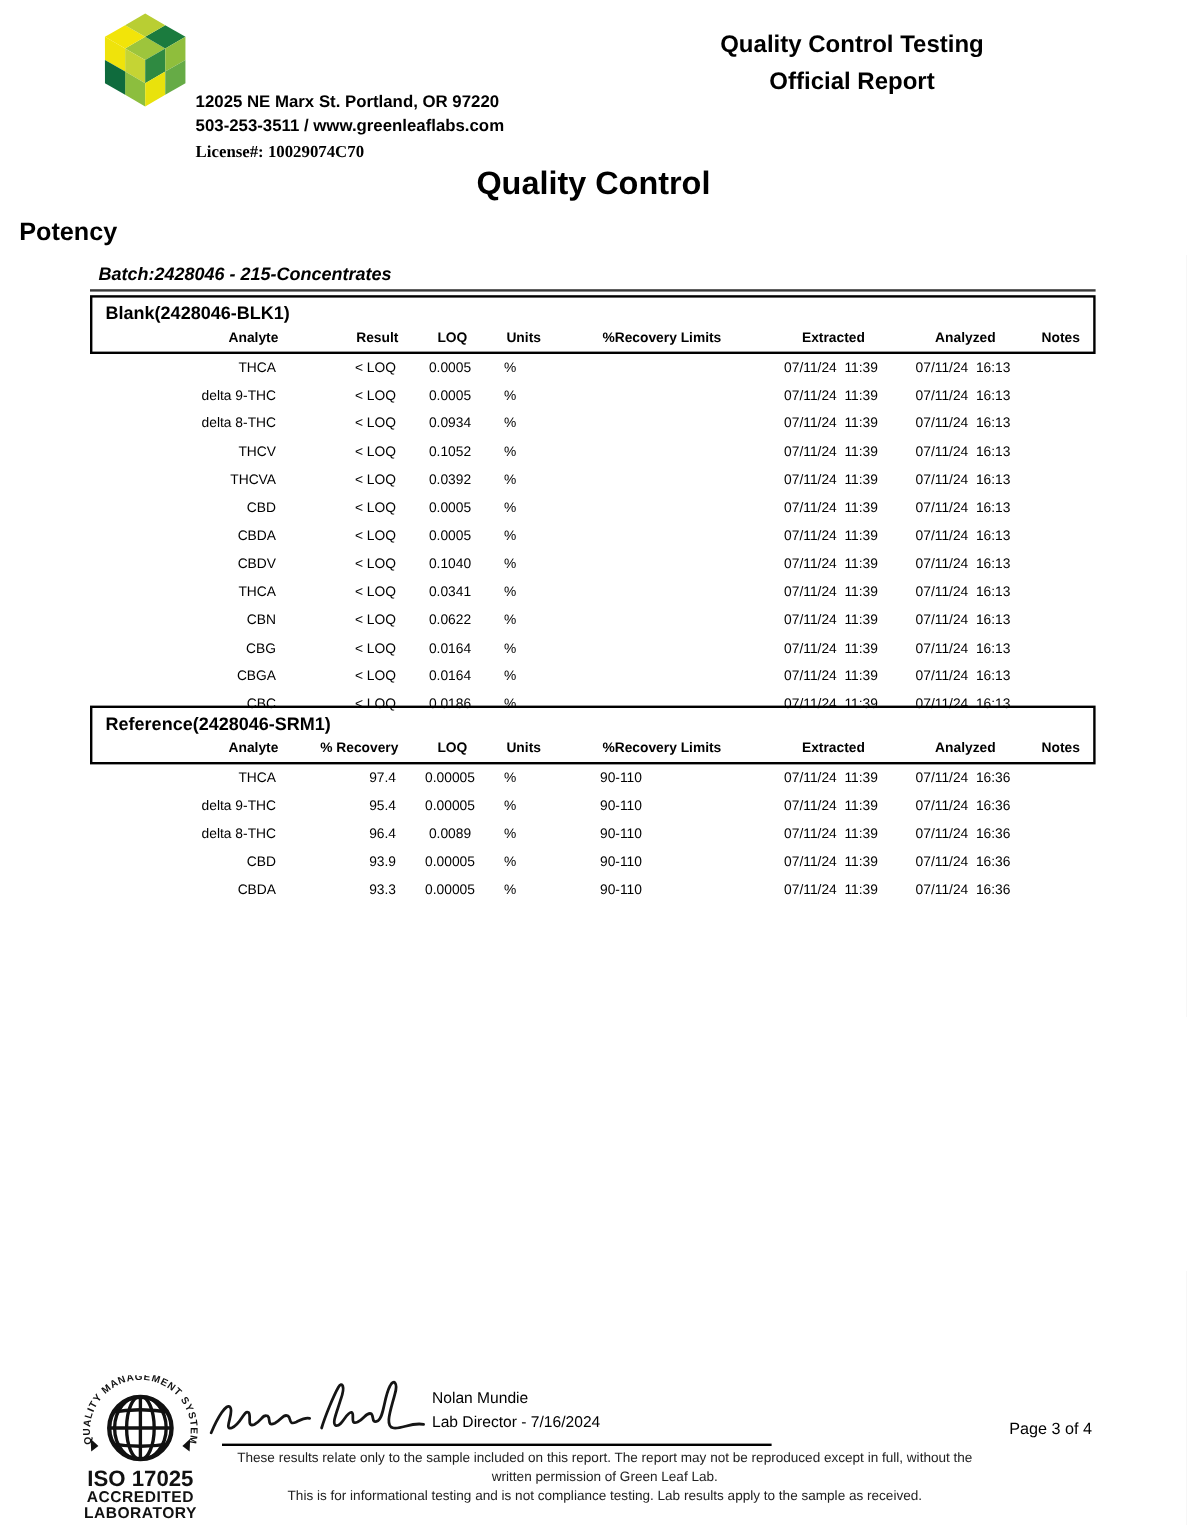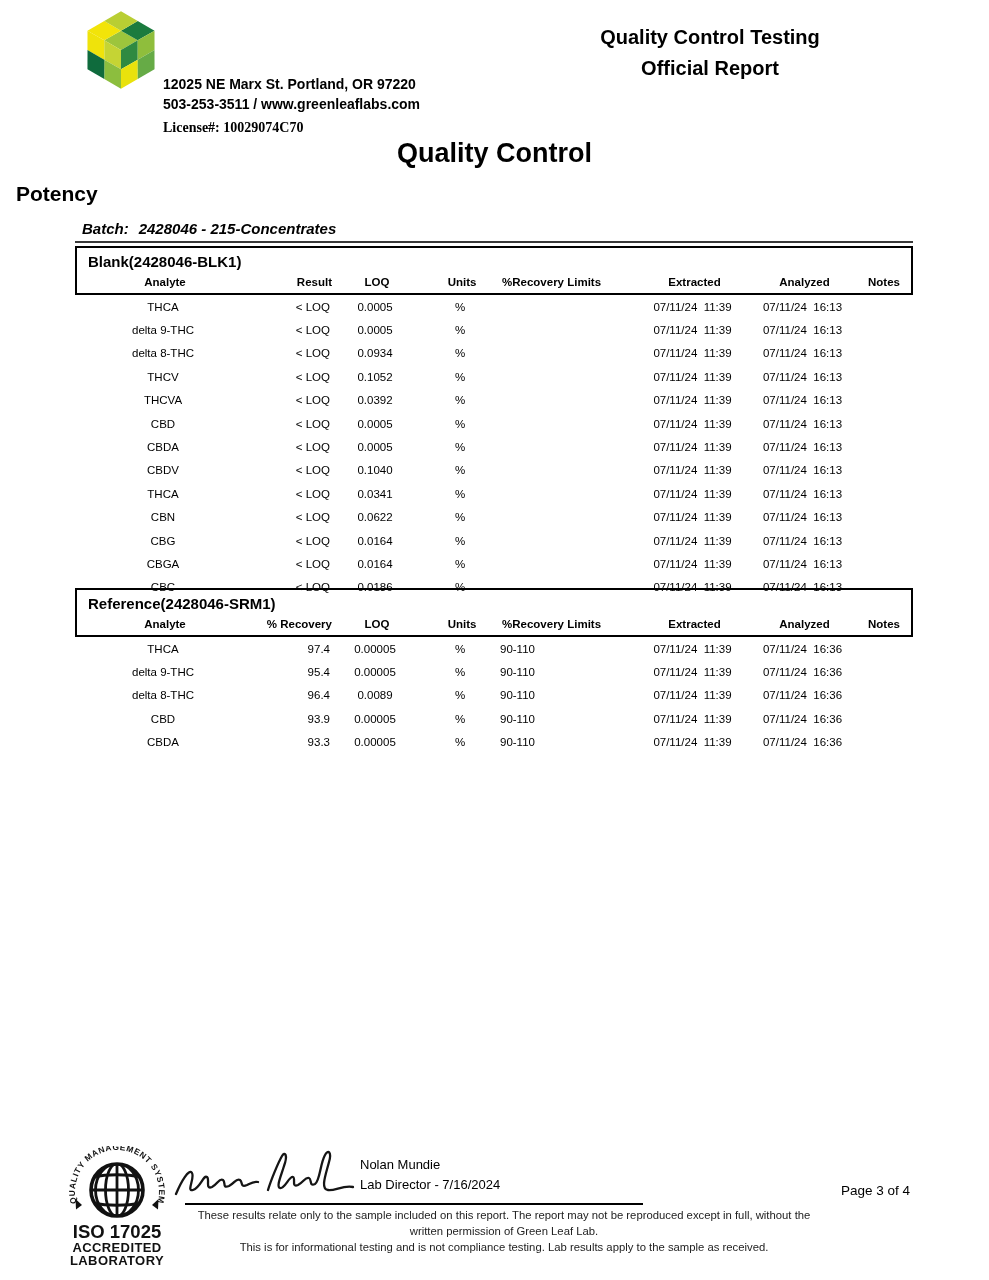--- a/index.html
+++ b/index.html
@@ -15,38 +15,38 @@
   .addr-line2{position:absolute;left:163px;top:96px;font-size:14px;font-weight:bold}
   .license-line{position:absolute;left:163px;top:120px;font-size:14px;font-weight:bold;
                 font-family:"Liberation Serif",serif}
   .report-title{position:absolute;left:555px;top:22px;width:310px;text-align:center;
                 font-size:20px;font-weight:bold;line-height:1.55}
 
   
   .h1{position:absolute;left:0;top:138px;width:100%;text-align:center;font-size:27px;font-weight:bold}
   .h2{position:absolute;left:16px;top:182px;width:100%;text-align:left;font-size:21px;font-weight:bold}
   .batch{position:absolute;left:82px;top:220px;font-size:15px;font-weight:bold;font-style:italic}
-  .batch .batch-val{margin-left:10px}
+  .batch .batch-val{}
   .batch-rule{position:absolute;left:75px;top:241px;width:838px;height:2px;background:#3a3a3a}
 
   
   .tsec{position:absolute;left:75px;width:838px}
   .tsec-0{top:246px}
   .tsec-1{top:588px}
   .tbox{border:2px solid #000;box-sizing:border-box}
   .tbox-title{font-size:15px;font-weight:bold;padding:5px 0 0 11px}
   .trow{display:flex;align-items:center}
   .thead{height:23px}
   .thead .c{font-weight:bold}
   .tbody .trow{height:23.4px}
   .c{font-size:11.5px;box-sizing:border-box}
-  .c0{width:155px;padding-left:21px;text-align:center}
+  .c0{width:155px;padding-left:21px;text-align:right}
   .c1{width:100px;text-align:right}
   .c2{width:90px;text-align:center}
-  .c3{width:80px;text-align:center}
+  .c3{width:80px;text-align:left}
   .c4{width:135px;text-align:left}
   .c5{width:115px;text-align:center;white-space:pre}
   .c6{width:105px;text-align:center;white-space:pre}
   .c7{flex:1;text-align:center}
 
   
   .iso-badge{position:absolute;left:62px;top:1146px;width:110px;height:122px}
   .signature{position:absolute;left:170px;top:1148px;width:190px;height:54px}
   .signer{position:absolute;left:360px;top:1155px;font-size:13px;line-height:1.5}
   .sig-rule{position:absolute;left:185px;top:1203px;width:458px;height:2px;background:#000}

